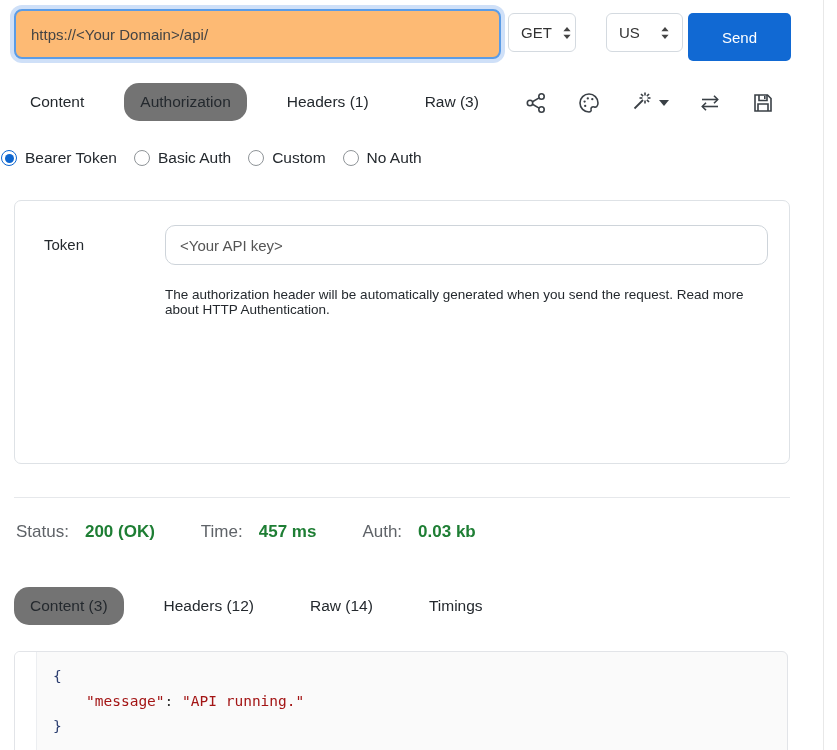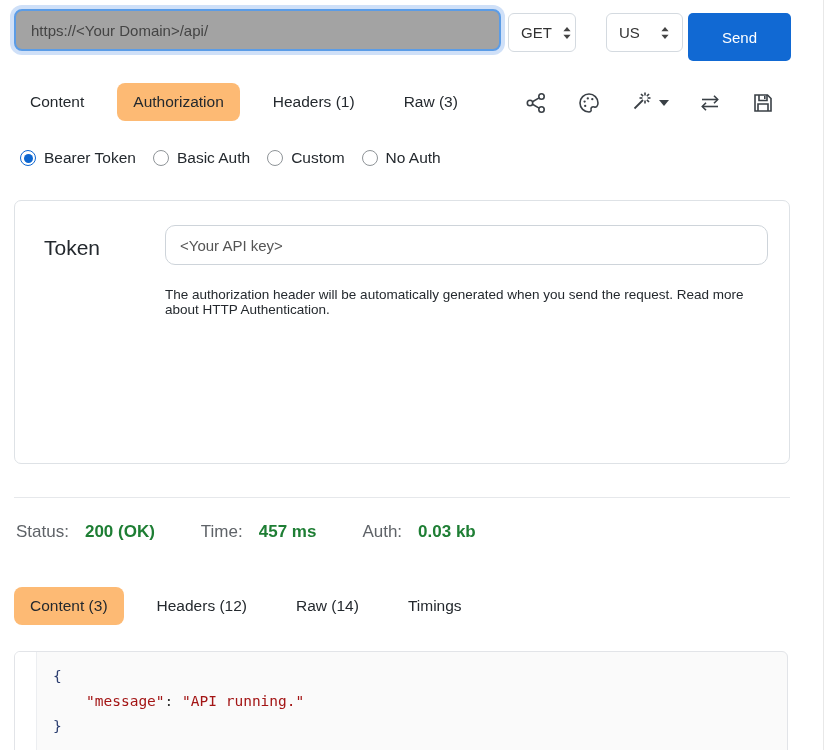--- a/index.html
+++ b/index.html
@@ -2,63 +2,63 @@
 <html><head>
 <meta charset="utf-8">
 <style>
   * { margin:0; padding:0; box-sizing:border-box; }
   html,body { width:837px; height:750px; overflow:hidden; background:#fff;
     font-family:"Liberation Sans","DejaVu Sans",sans-serif; color:#24292e; }
   .abs { position:absolute; }
   #stage { position:relative; width:837px; height:750px; background:#fff; }
 
   
-  .url-input { left:14px; top:9px; width:487px; height:42px;
+  .url-input { left:14px; top:9px; width:487px; height:50px;
     border:2px solid #5b9ce6; border-radius:8px; outline:none;
     box-shadow:0 0 0 4px #cfe0f8; padding:0 15px; font-size:15px; color:#444;
-    font-family:inherit; background:#a3a3a3; }
+    font-family:inherit; background:#fdba74; }
   .select-box { top:13px; height:39px; border:1px solid #d4dae0; border-radius:6px;
     background:#fff; display:flex; align-items:center; justify-content:space-between;
     padding:0 12px; font-size:15px; color:#333; cursor:pointer; }
   .select-box svg { flex:0 0 auto; margin-left:10px; }
   .method-select { left:508px; width:68px; }
   .region-select { left:606px; width:77px; }
   .send-btn { left:688px; top:13px; width:103px; height:48px; background:#1169d3;
     color:#fff; font-size:15px; border:none; border-radius:5px; cursor:pointer;
     font-family:inherit; }
 
   
-  .tabs { display:flex; gap:17px; align-items:flex-start; height:38px; }
+  .tabs { display:flex; gap:24px; align-items:flex-start; height:38px; }
   .req-tabs { left:14px; top:83px; }
   .res-tabs { left:14px; top:587px; }
   .tab { padding:0 16px; height:38px; display:flex; align-items:center;
     font-size:15.5px; color:#24292e; border-radius:8px; cursor:pointer;
     white-space:nowrap; }
-  .tab.active { background:#fdba74; }
+  .tab.active { background:#737373;border-radius:15px; }
 
   
   .toolbar { left:524px; top:84px; height:37px; display:flex; align-items:center; gap:29px; }
   .tool { display:flex; align-items:center; cursor:pointer; }
   .caret-down { width:0; height:0; border-left:5px solid transparent;
     border-right:5px solid transparent; border-top:6px solid #3a4046; margin-left:5px; }
 
   
-  .radio-row { left:20px; top:149px; display:flex; align-items:center; gap:17px; }
+  .radio-row { left:1px; top:149px; display:flex; align-items:center; gap:17px; }
   .radio-opt { display:flex; align-items:center; gap:8px; cursor:pointer;
     font-size:15.5px; color:#24292e; }
   .radio-circle { width:16px; height:16px; border-radius:50%; border:1.5px solid #8f9498;
     background:#fff; flex:0 0 auto; position:relative; }
   .radio-circle.on { border-color:#0d66d0; }
   .radio-circle.on::after { content:""; position:absolute; left:2.5px; top:2.5px;
     width:9px; height:9px; border-radius:50%; background:#0d66d0; }
 
   
   .panel { left:14px; top:200px; width:776px; height:264px; background:#fff;
     border:1px solid #dee2e6; border-radius:7px; }
-  .token-label { left:44px; top:236px; font-size:21px; color:#24292e; }
+  .token-label { left:44px; top:236px; font-size:15px; color:#24292e; }
   .token-input { left:165px; top:225px; width:603px; height:40px;
     border:1px solid #ced4da; border-radius:10px; padding:0 14px; font-size:15px;
     color:#555; background:#fff; outline:none; font-family:inherit; }
   .help-text { left:165px; top:287px; width:600px; font-size:13.5px;
     line-height:15px; color:#24292e; }
 
   
   .divider { left:14px; top:497px; width:776px; height:1px; background:#e6e8eb; }
   .status-row { left:16px; top:522px; display:flex; align-items:flex-end; gap:16px;
     font-size:17px; }

